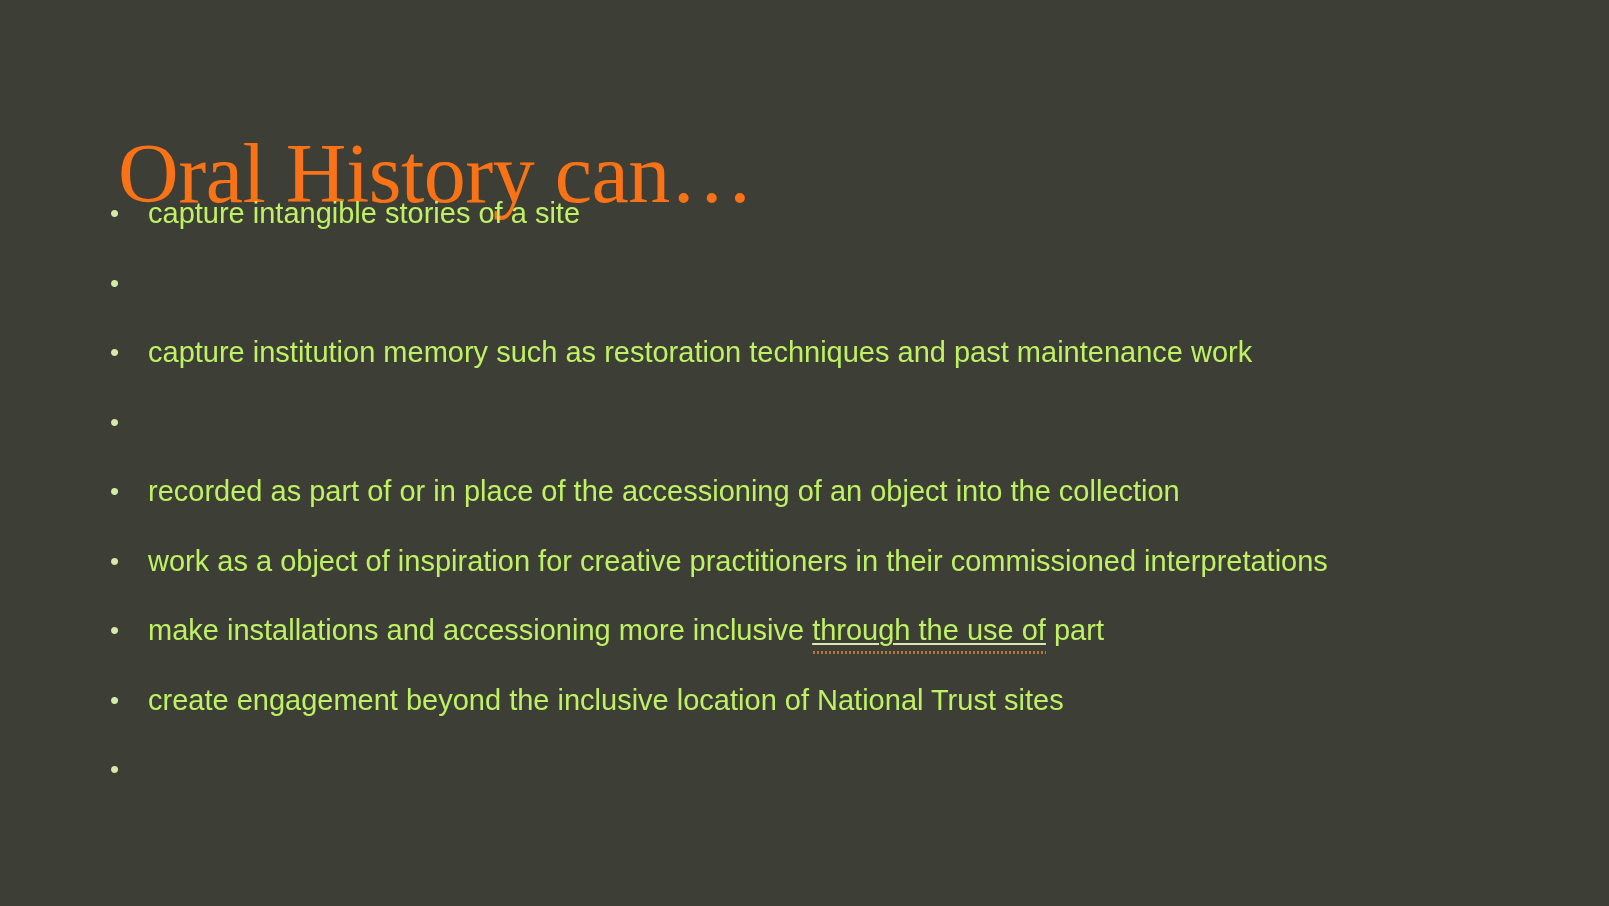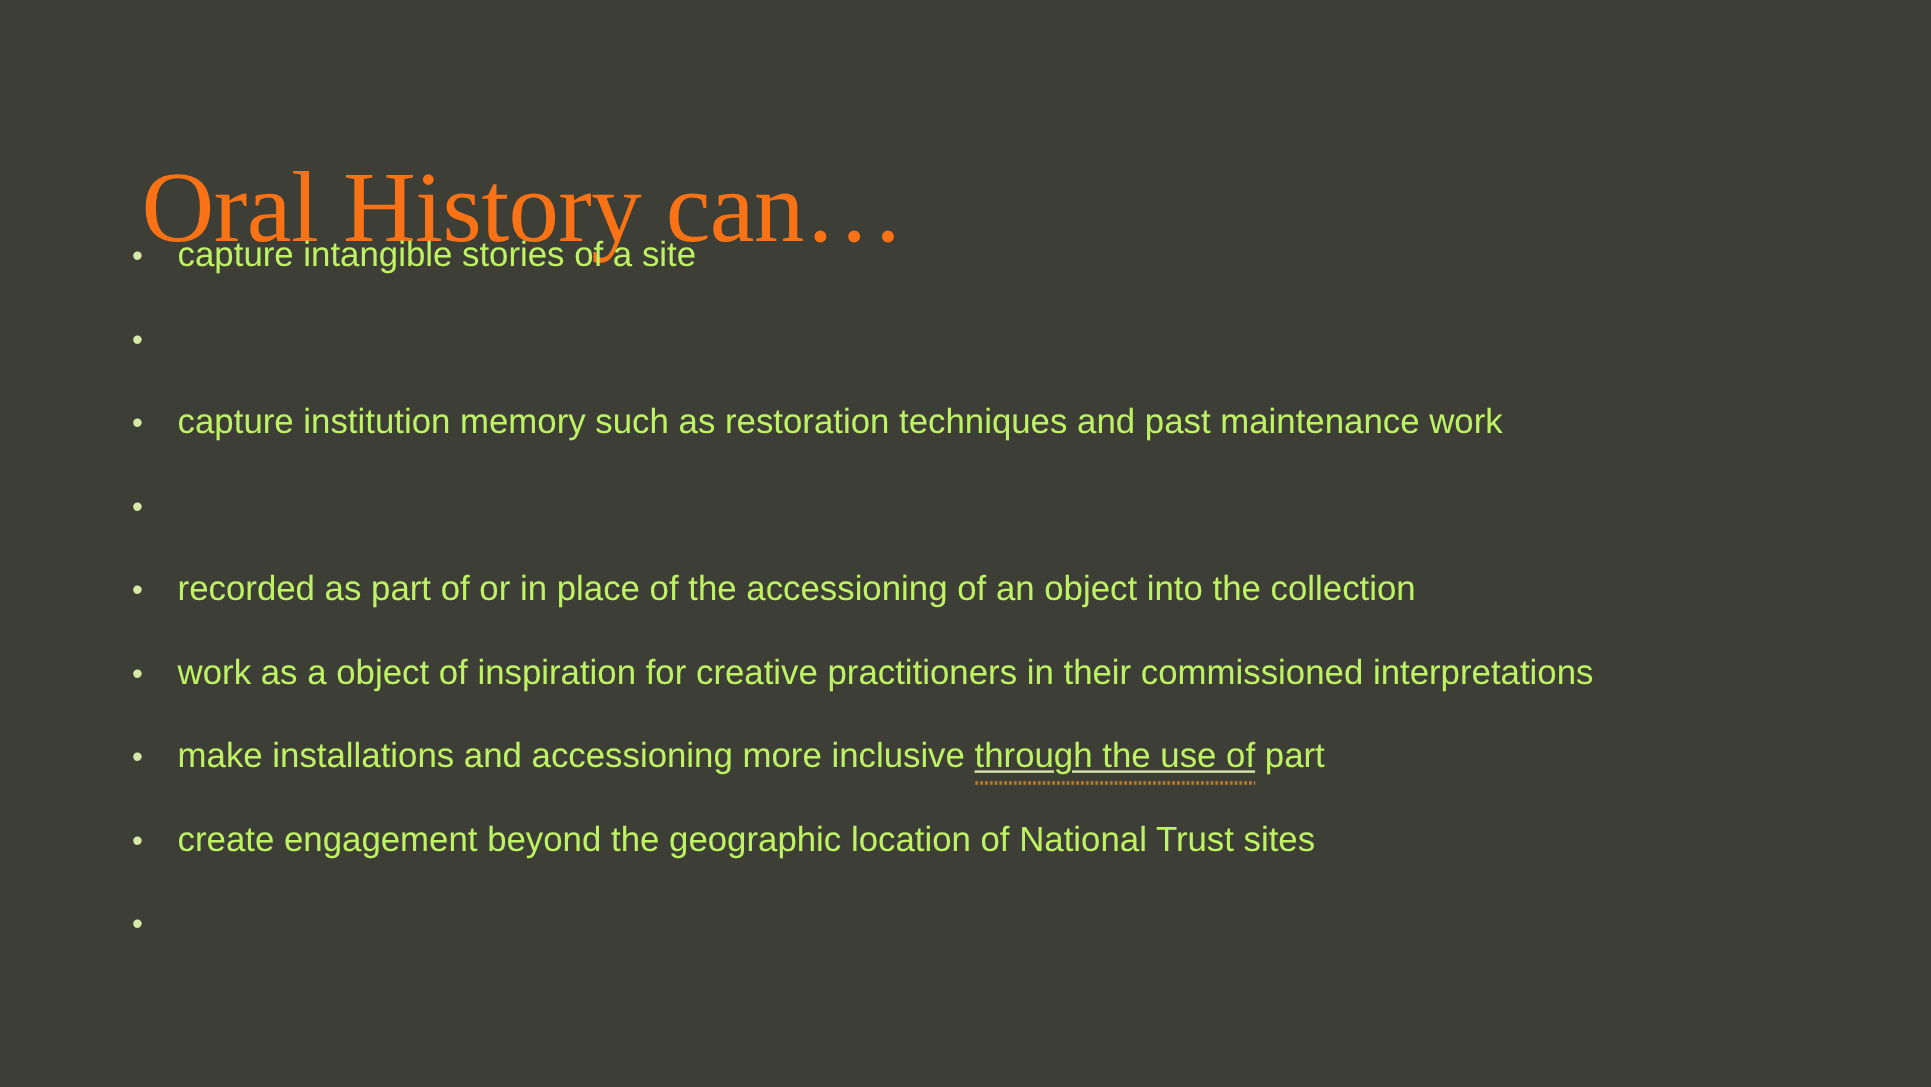--- a/index.html
+++ b/index.html
@@ -134,21 +134,21 @@
       <span class="bullet-text">work as a object of inspiration for creative practitioners in their commissioned interpretations</span>
     </li>
 
     <li class="bullet-item">
       <span class="bullet-marker">•</span>
       <span class="bullet-text"><span>make installations and accessioning more inclusive </span><span class="run-marked">through the use of</span><span> part</span></span>
     </li>
 
     <li class="bullet-item">
       <span class="bullet-marker">•</span>
-      <span class="bullet-text">create engagement beyond the geographic location of National Trust sites</span>
+      <span class="bullet-text">create engagement beyond the inclusive location of National Trust sites</span>
     </li>
 
     <li class="bullet-item">
       <span class="bullet-marker">•</span>
     </li>
 
   </ul>
 </div>
 
 </body></html>

